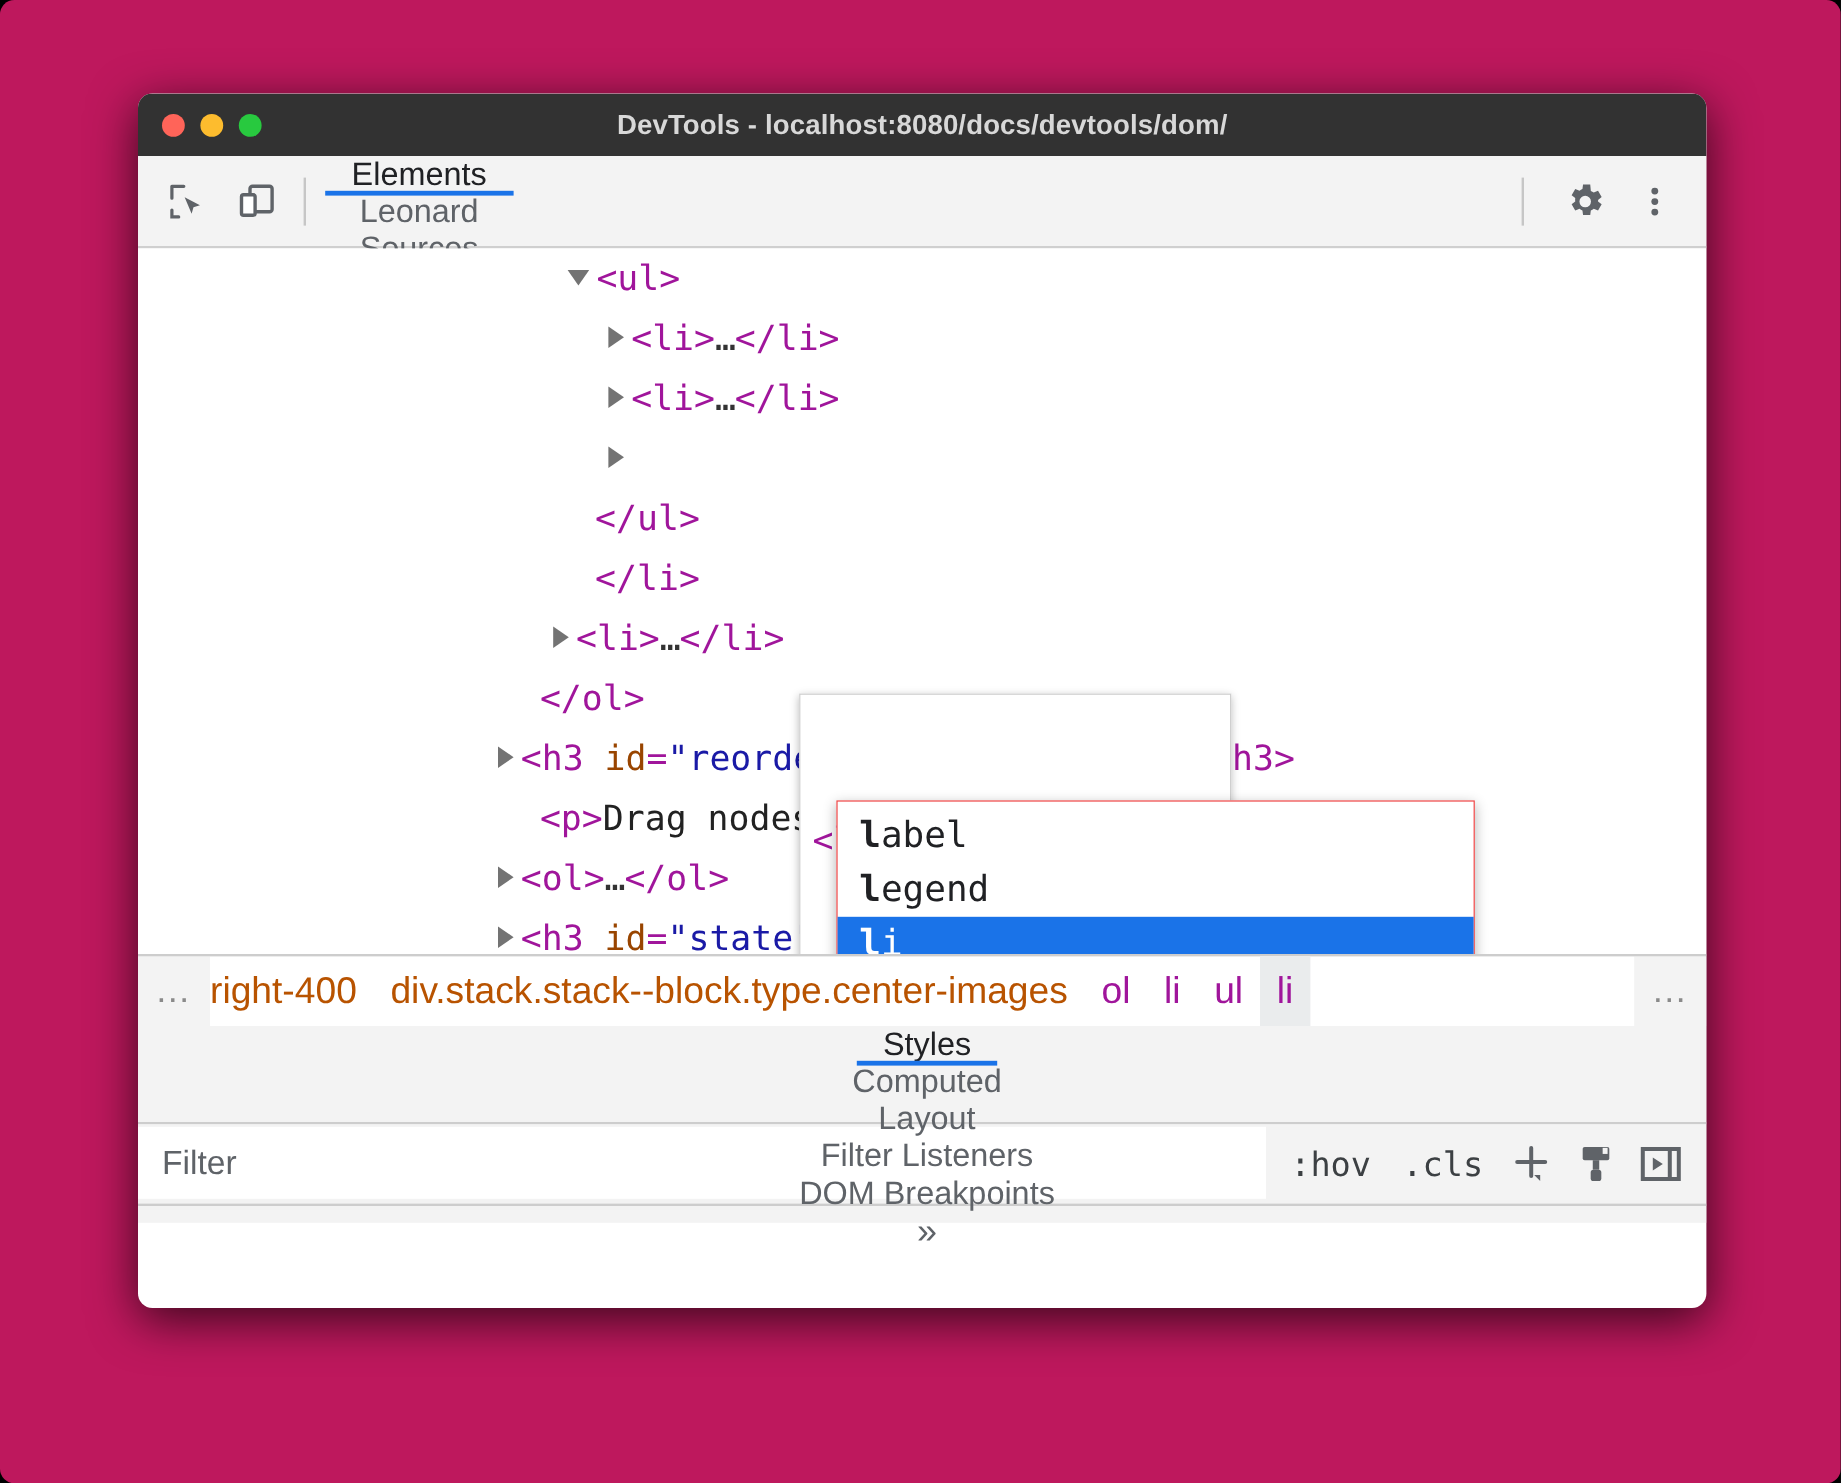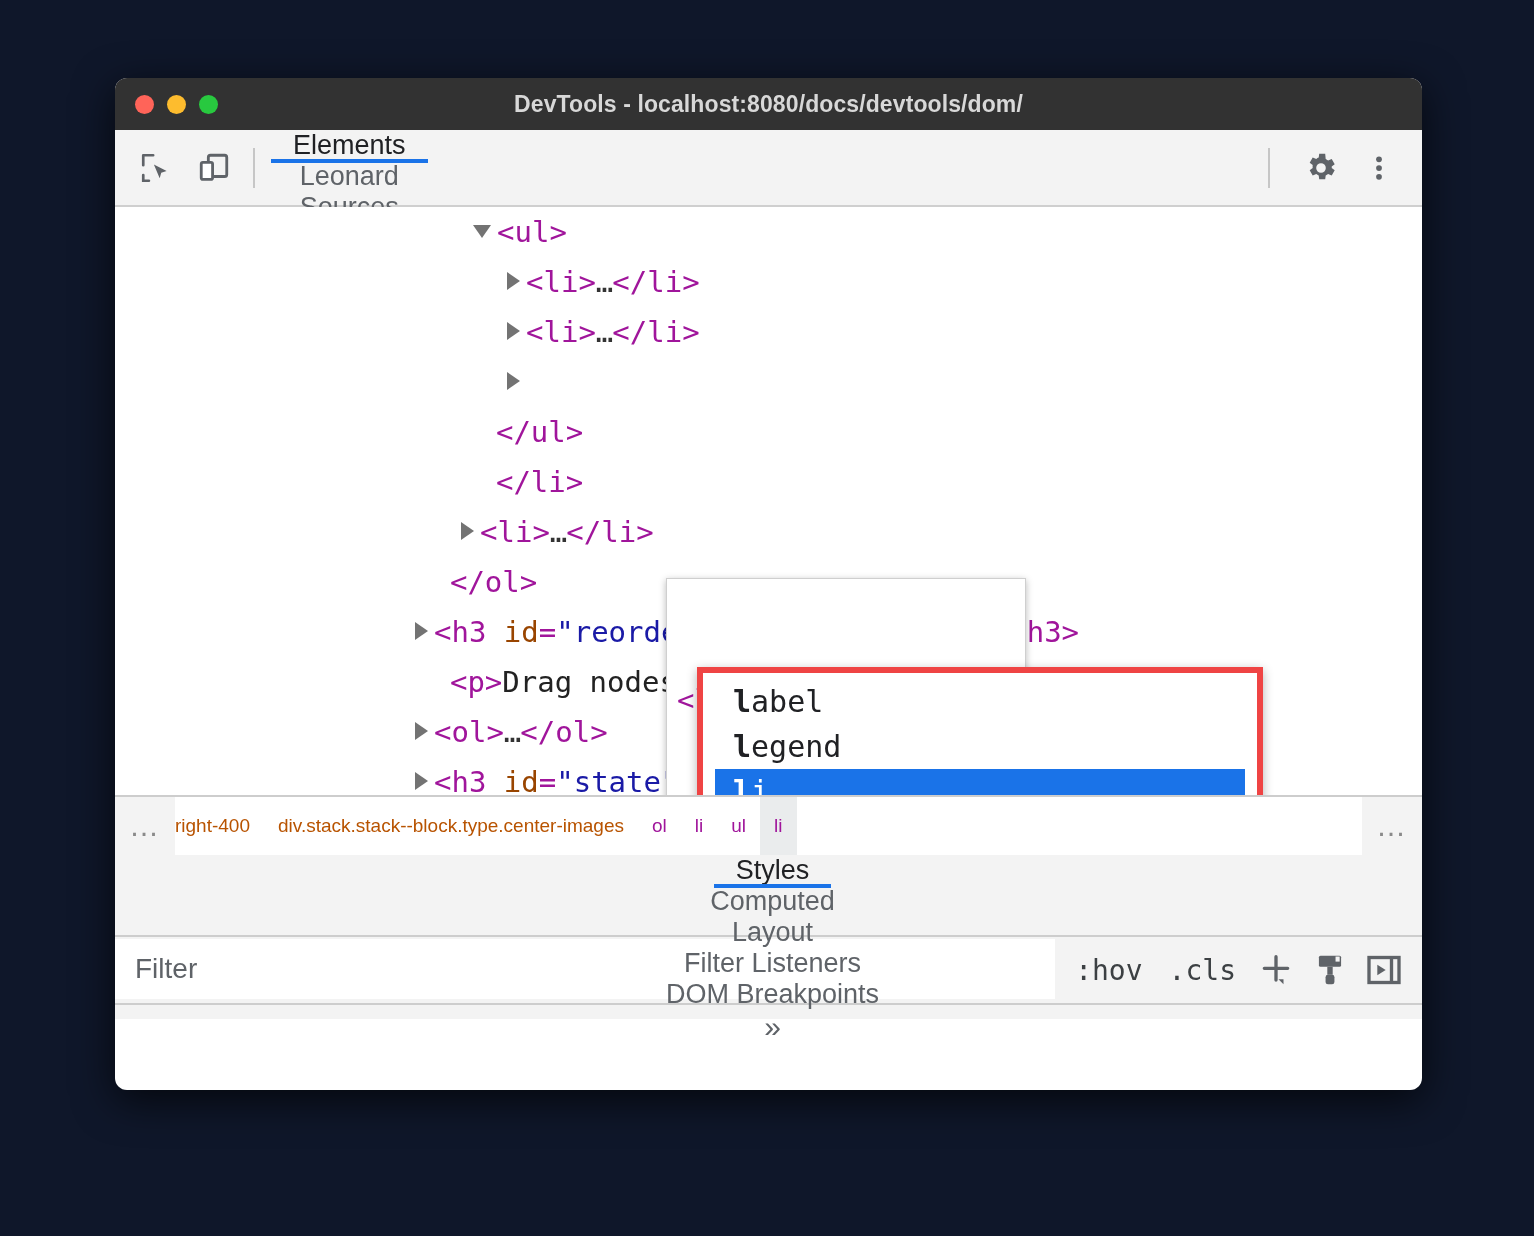--- a/index.html
+++ b/index.html
@@ -12,21 +12,22 @@
   }
   body {
     font-family: "Liberation Sans", sans-serif;
     -webkit-font-smoothing: antialiased;
   }
 
   #screen {
     position: relative;
     width: 1534px;
     height: 1236px;
-    background: #0f172a;
+    background: #be185d;
+    border-radius: 12px;
   }
 
   
   .window {
     position: absolute;
     left: 115px;
     top: 78px;
     width: 1307px;
     height: 1012px;
     border-radius: 12px;
@@ -166,24 +167,24 @@
     white-space: pre;
   }
 
   
   .autocomplete {
     position: absolute;
     left: 582px;
     top: 460px;
     width: 530px;
     background: #ffffff;
-    border: 6px solid #ef4444;
+    border: 1px solid #ef4444;
     box-shadow: 0 3px 10px rgba(0,0,0,0.3);
     z-index: 30;
-    padding: 6px 12px;
+    padding: 6px 0;
   }
   .ac-item {
     font-family: "DejaVu Sans Mono", "Liberation Mono", monospace;
     font-size: 30px;
     line-height: 45px;
     color: #202124;
     padding: 0 18px;
     cursor: pointer;
     white-space: pre;
   }
@@ -209,21 +210,21 @@
     background: #f3f3f3;
     cursor: pointer;
   }
   .crumbs {
     display: flex; align-items: center;
     background: #ffffff;
     flex: 1;
     overflow: hidden;
   }
   .crumb {
-    font-size: 19px;
+    font-size: 31px;
     padding: 0 14px;
     display: flex; align-items: center;
     height: 100%;
     white-space: nowrap;
     cursor: pointer;
   }
   .crumb.tagname { color: #a0159b; }
   .crumb.cls { color: #b85300; }
   .crumb.clipped { margin-left: -14px; }
   .crumb.selected { background: #eaeced; }

